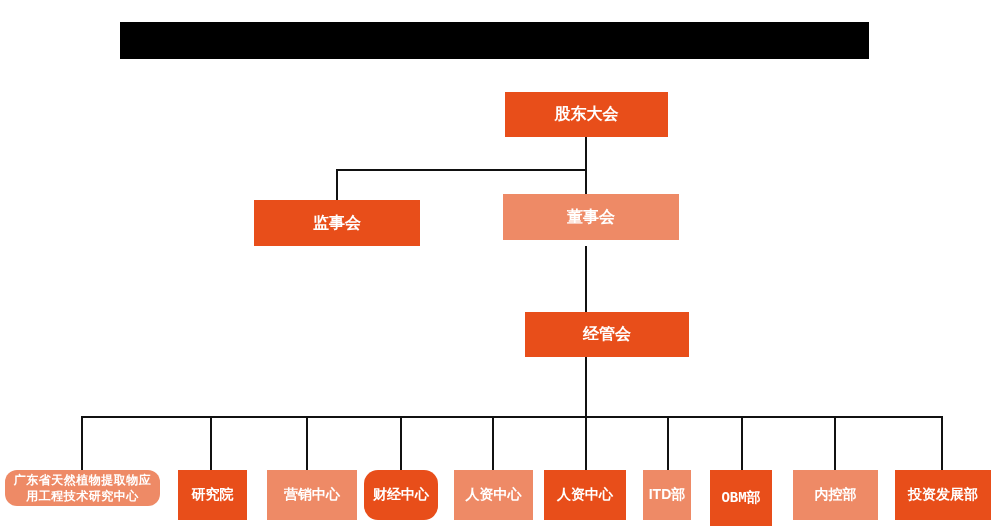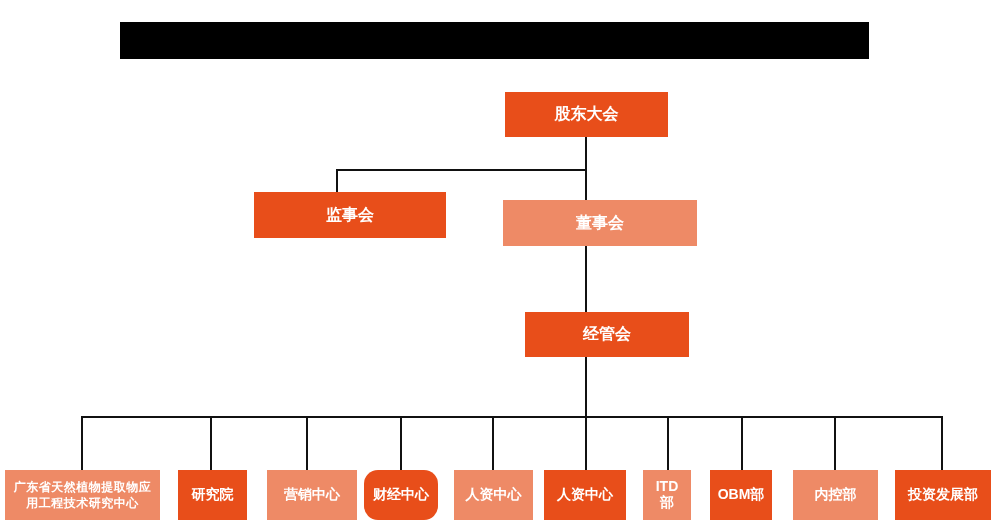--- a/index.html
+++ b/index.html
@@ -58,53 +58,53 @@
   <div class="line" style="left:492px; top:416px; width:2px; height:54px;"></div>
   <div class="line" style="left:667px; top:416px; width:2px; height:54px;"></div>
   <div class="line" style="left:741px; top:416px; width:2px; height:54px;"></div>
   <div class="line" style="left:834px; top:416px; width:2px; height:54px;"></div>
   <div class="line" style="left:941px; top:416px; width:2px; height:54px;"></div>
 
   <div class="box primary" style="left:505px; top:92px; width:163px; height:45px;">
     <span>股东大会</span>
   </div>
 
-  <div class="box primary" style="left:254px; top:192px; width:192px; height:46px;text-align:center;">
+  <div class="box primary" style="left:254px; top:200px; width:166px; height:46px;text-align:center;">
     <span>监事会</span>
   </div>
-  <div class="box secondary" style="left:503px; top:200px; width:194px; height:46px;">
+  <div class="box secondary" style="left:503px; top:194px; width:176px; height:46px;">
     <span>董事会</span>
   </div>
 
   <div class="box primary" style="left:525px; top:312px; width:164px; height:45px;">
     <span>经管会</span>
   </div>
 
-  <div class="box secondary dept dept-long" style="left:5px; top:470px; width:155px; height:50px;">
+  <div class="box secondary dept dept-long" style="left:5px; top:470px; width:155px; height:36px;border-radius:12px;">
     <span>广东省天然植物提取物应用工程技术研究中心</span>
   </div>
   <div class="box primary dept" style="left:178px; top:470px; width:69px; height:50px;">
     <span>研究院</span>
   </div>
   <div class="box secondary dept" style="left:267px; top:470px; width:90px; height:50px;">
     <span>营销中心</span>
   </div>
   <div class="box primary dept" style="left:364px; top:470px; width:74px; height:50px;border-radius:14px;">
     <span>财经中心</span>
   </div>
   <div class="box secondary dept" style="left:454px; top:470px; width:79px; height:50px;">
     <span>人资中心</span>
   </div>
   <div class="box primary dept" style="left:544px; top:470px; width:82px; height:50px;">
     <span>人资中心</span>
   </div>
-  <div class="box secondary dept" style="left:643px; top:470px; width:48px; height:50px; padding:2px 8px;">
+  <div class="box secondary dept" style="left:643px; top:470px; width:48px; height:50px; padding:2px 1px;">
     <span>ITD部</span>
   </div>
-  <div class="box primary dept" style="left:710px; top:470px; width:62px; height:50px; padding:2px 2px;">
+  <div class="box primary dept" style="left:710px; top:470px; width:62px; height:56px; padding:2px 2px;font-family:Liberation Mono, monospace;">
     <span>OBM部</span>
   </div>
   <div class="box secondary dept" style="left:793px; top:470px; width:85px; height:50px;justify-content:center;">
     <span>内控部</span>
   </div>
   <div class="box primary dept" style="left:895px; top:470px; width:96px; height:50px;">
     <span>投资发展部</span>
   </div>
 
 </div>

